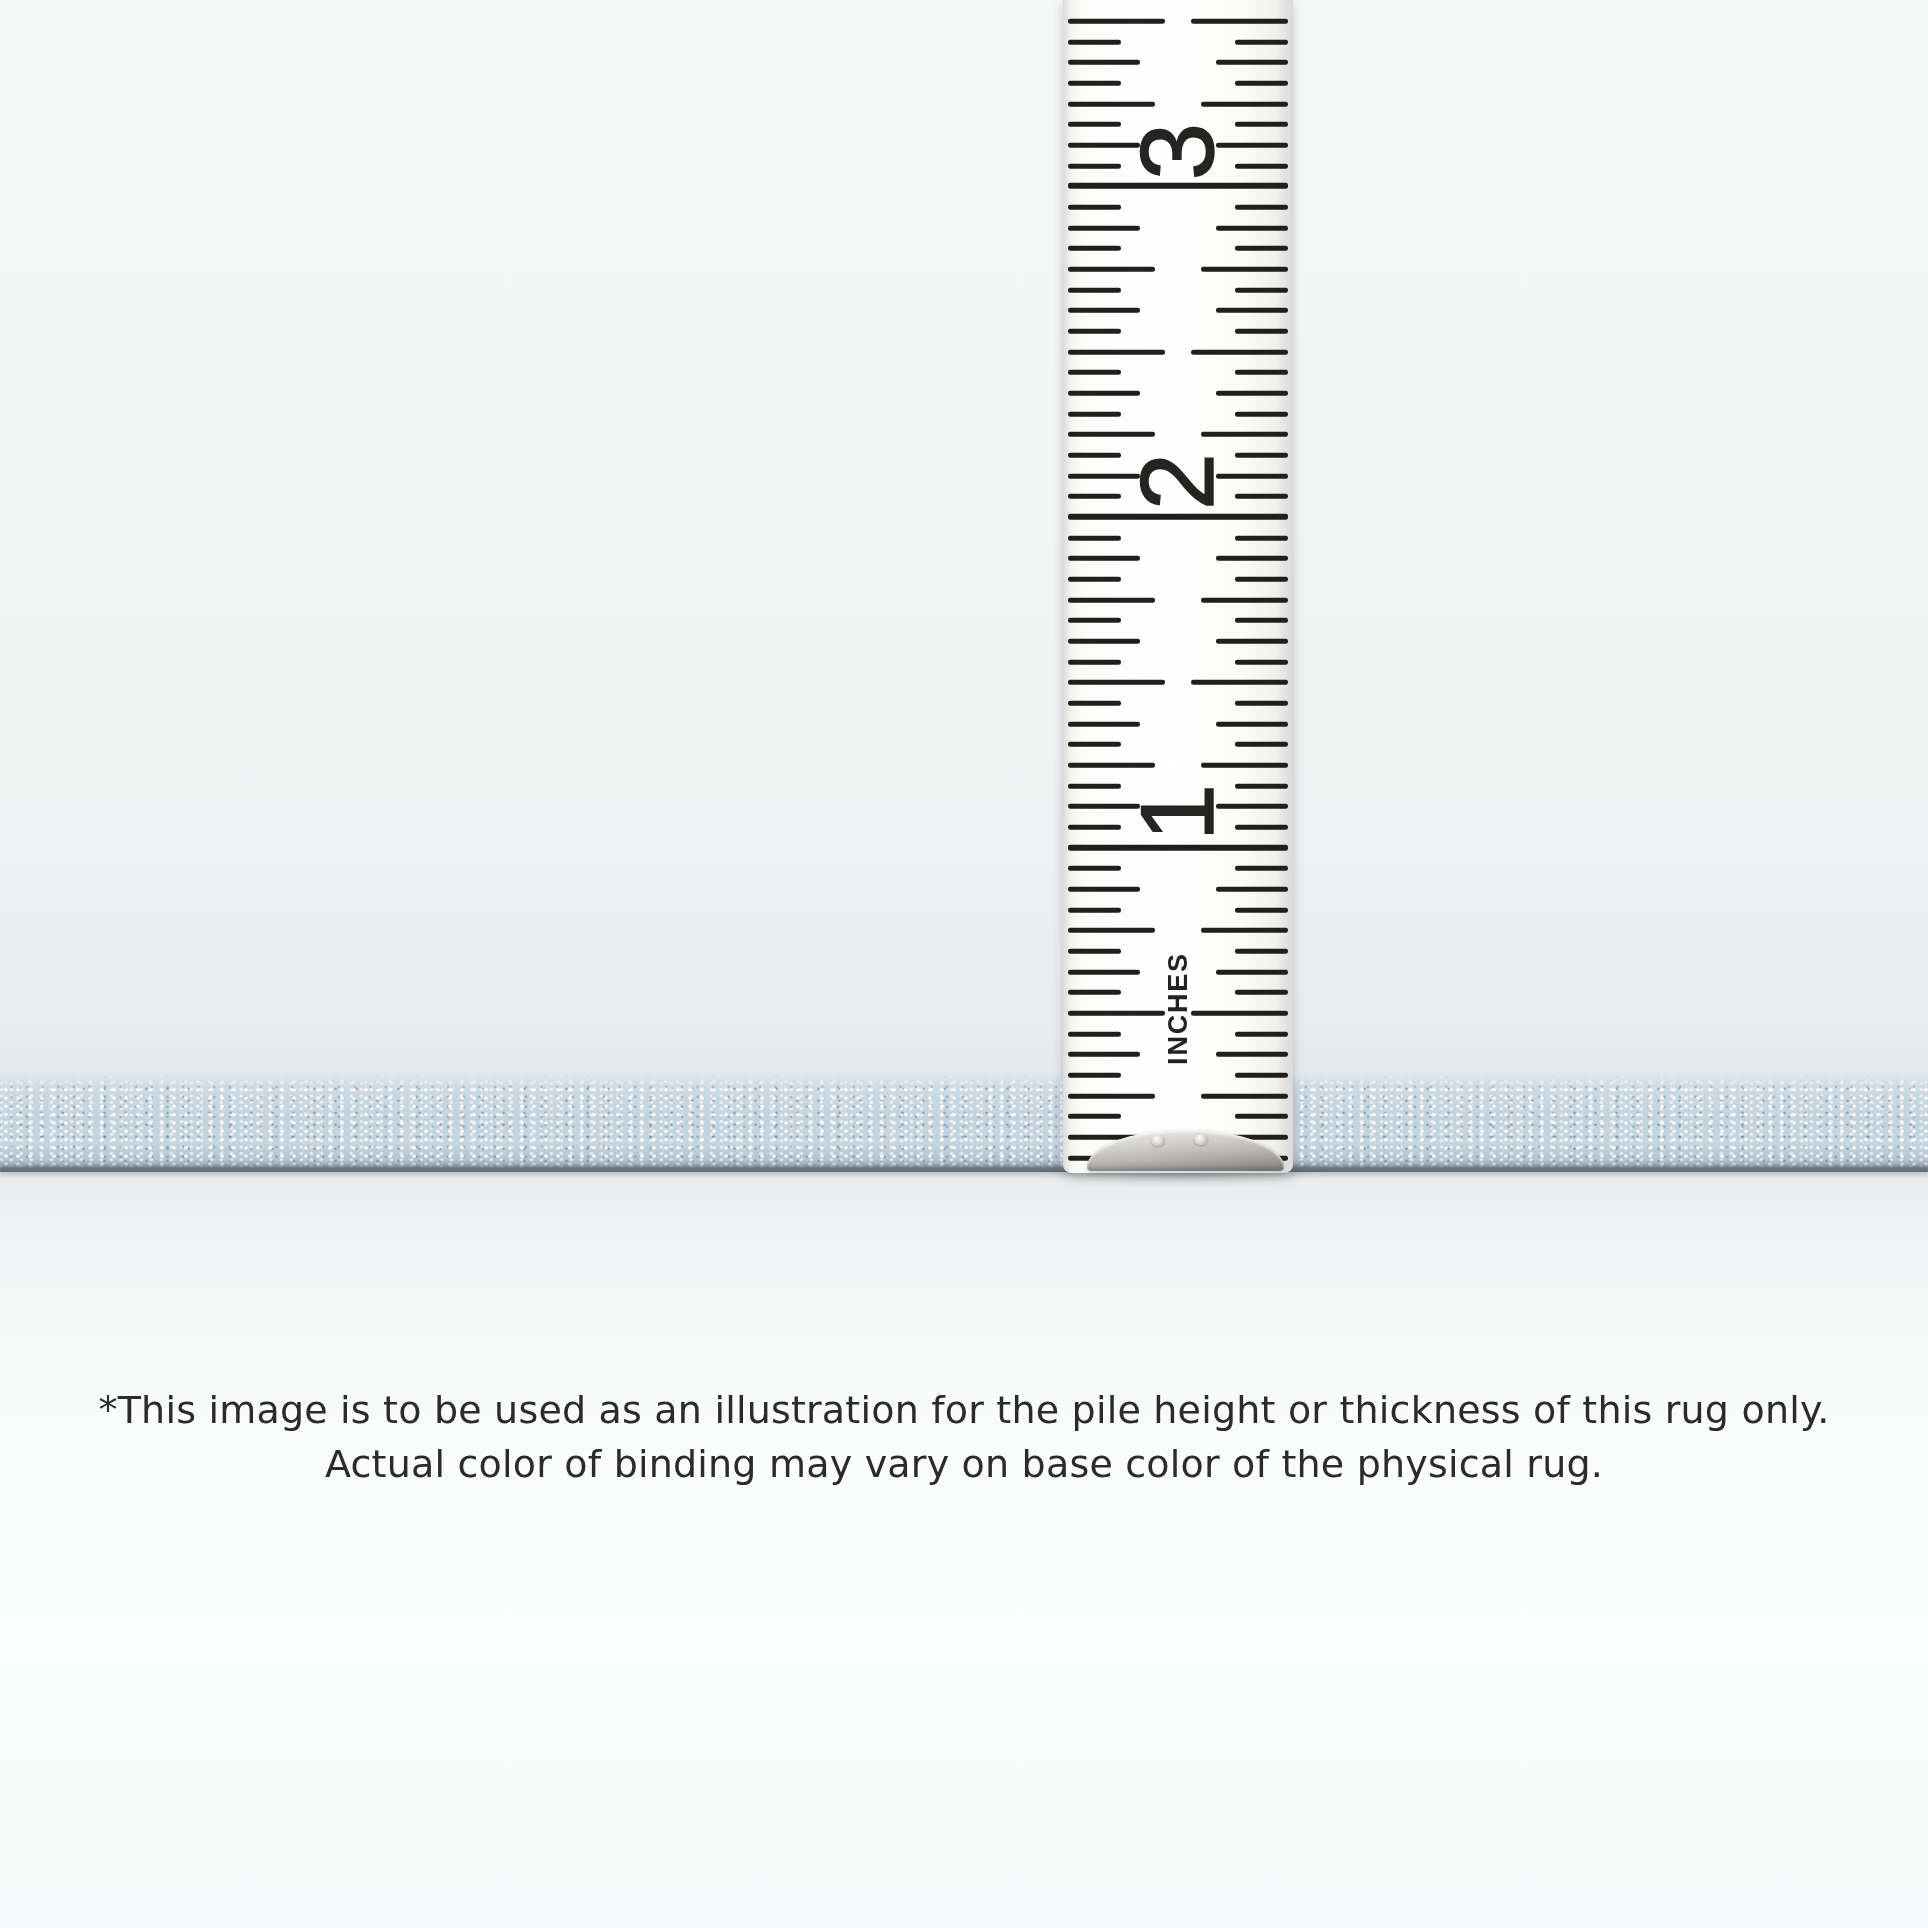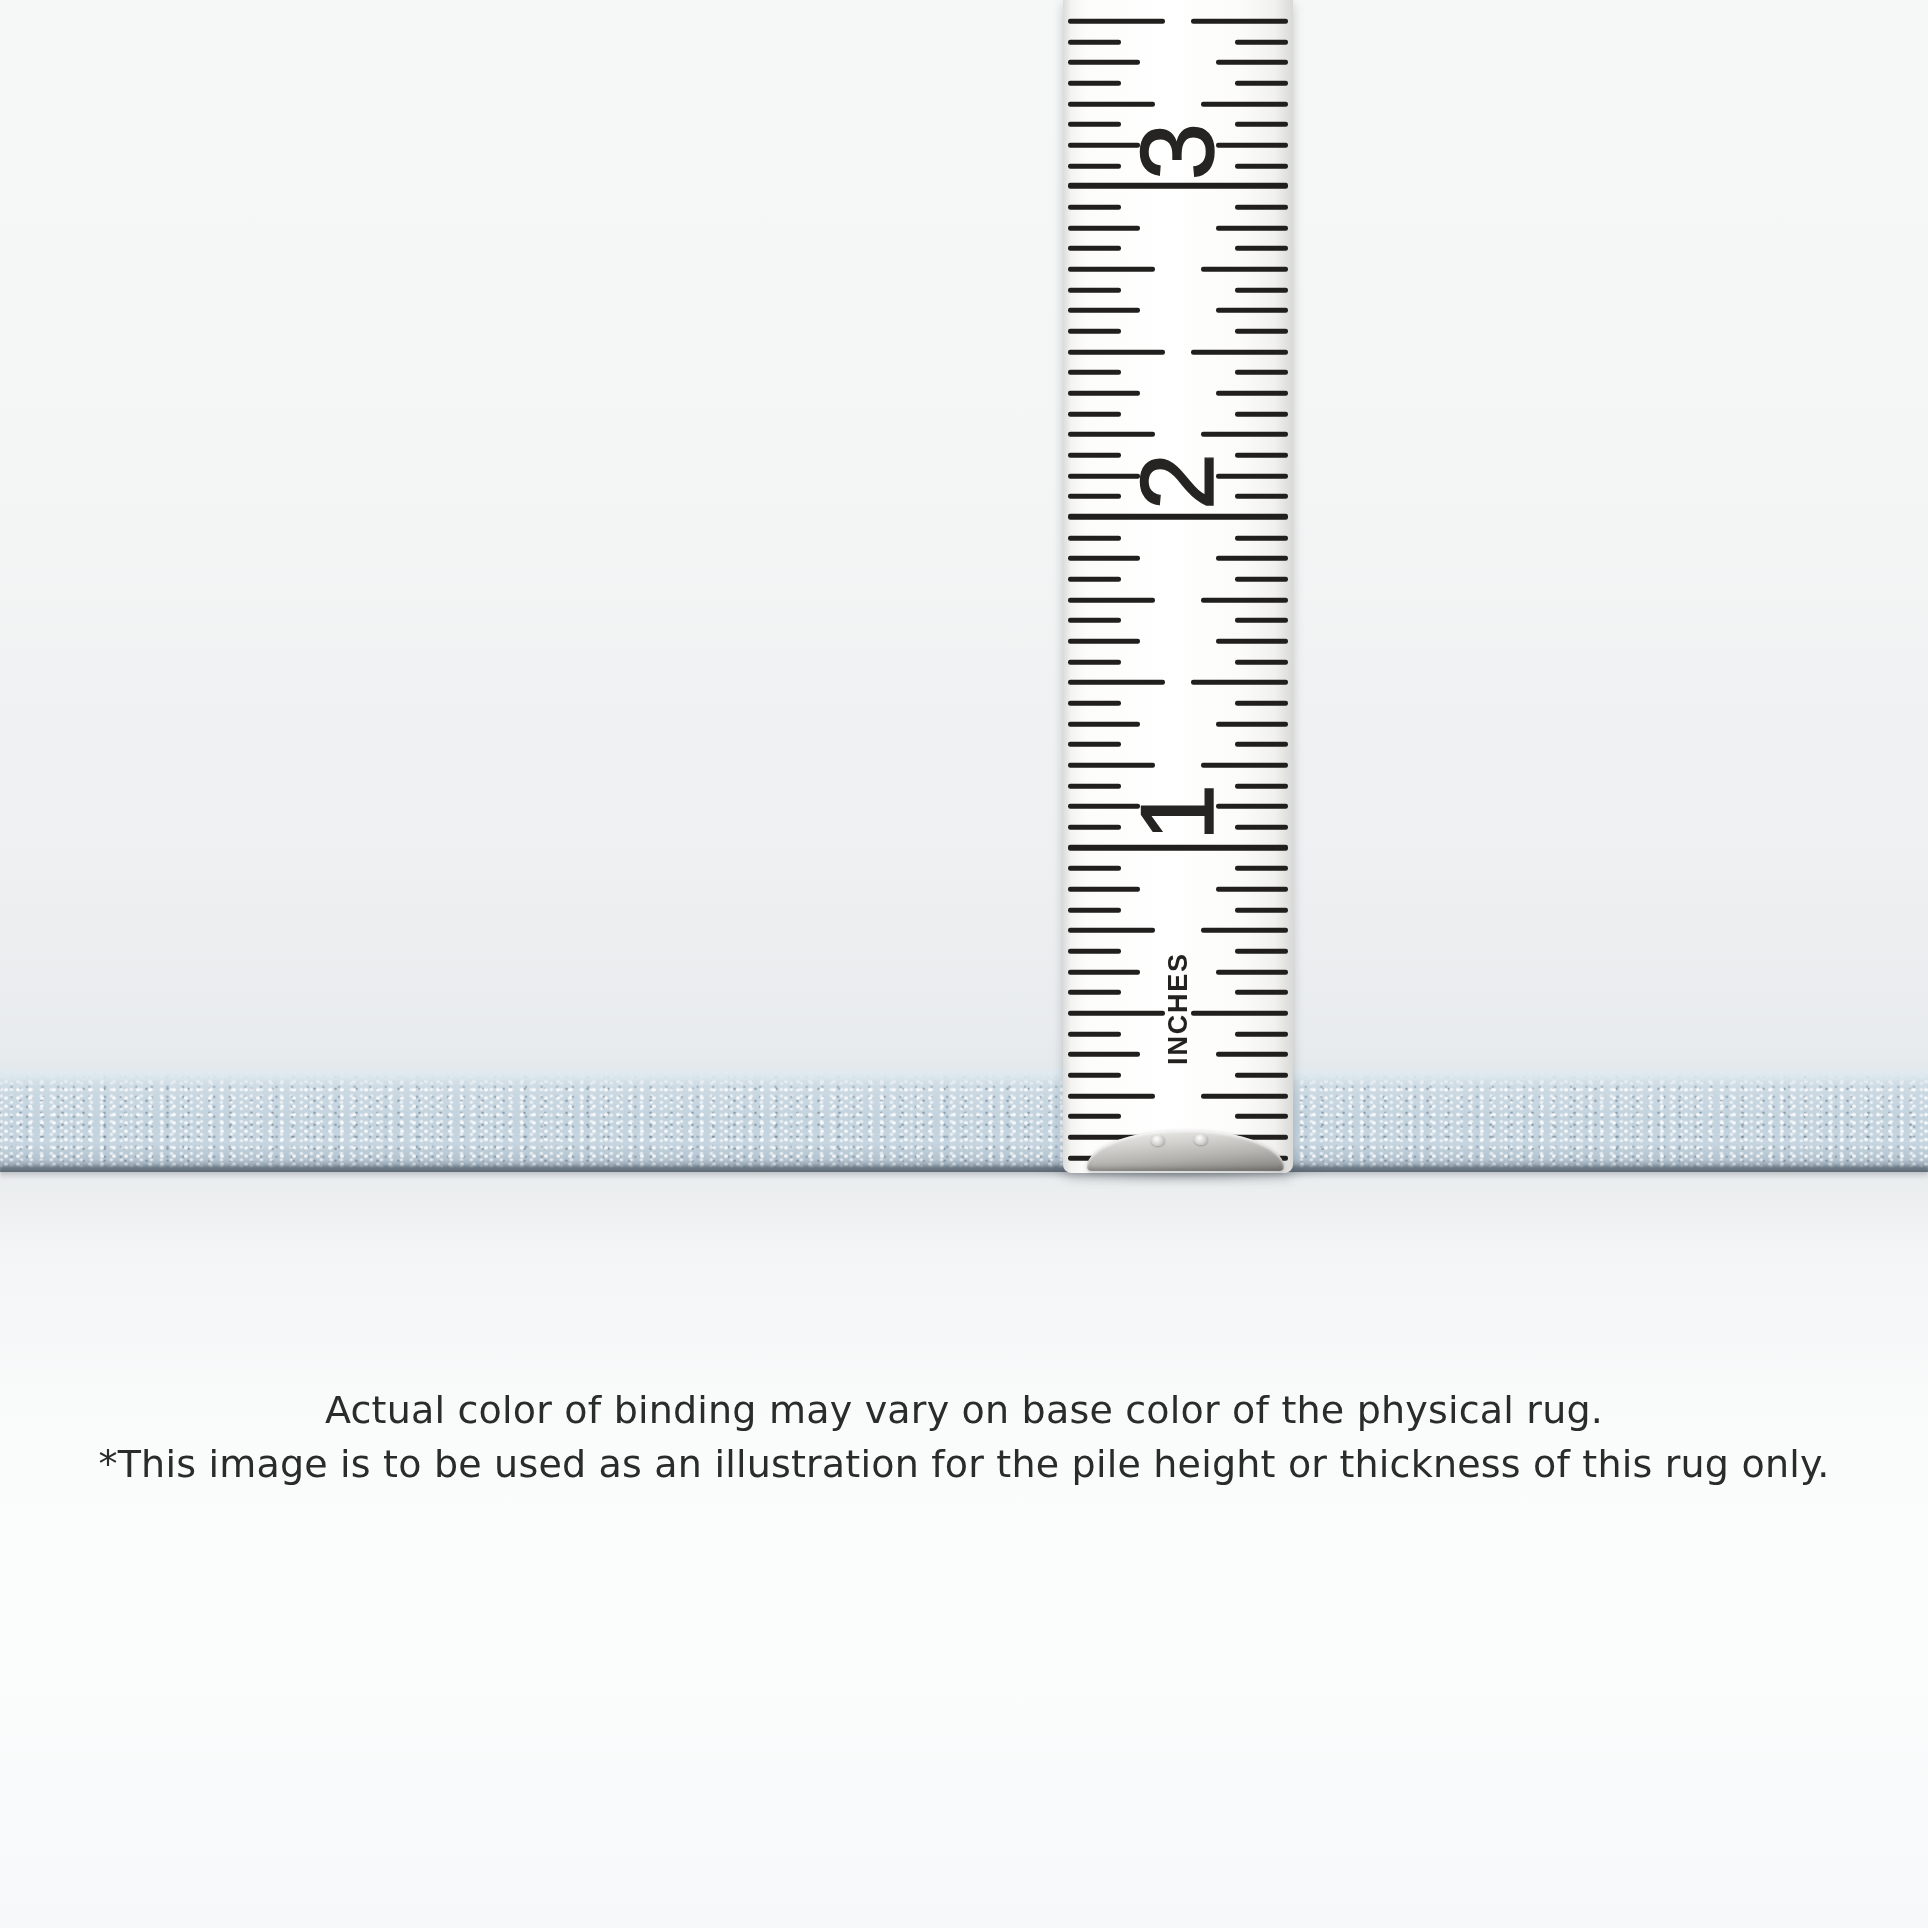--- a/index.html
+++ b/index.html
@@ -213,17 +213,17 @@
       </div>
       <div class="num-wrap" style="top: 435px;">
         <span>2</span>
       </div>
       <div class="num-wrap" style="top: 105px;">
         <span>3</span>
       </div>
     </div>
 
   <div class="caption">
+    <div>*This image is to be used as an illustration for the pile height or thickness of this rug only.</div>
     <div>Actual color of binding may vary on base color of the physical rug.</div>
-    <div>*This image is to be used as an illustration for the pile height or thickness of this rug only.</div>
   </div>
 </div>
 
 
 </body></html>

